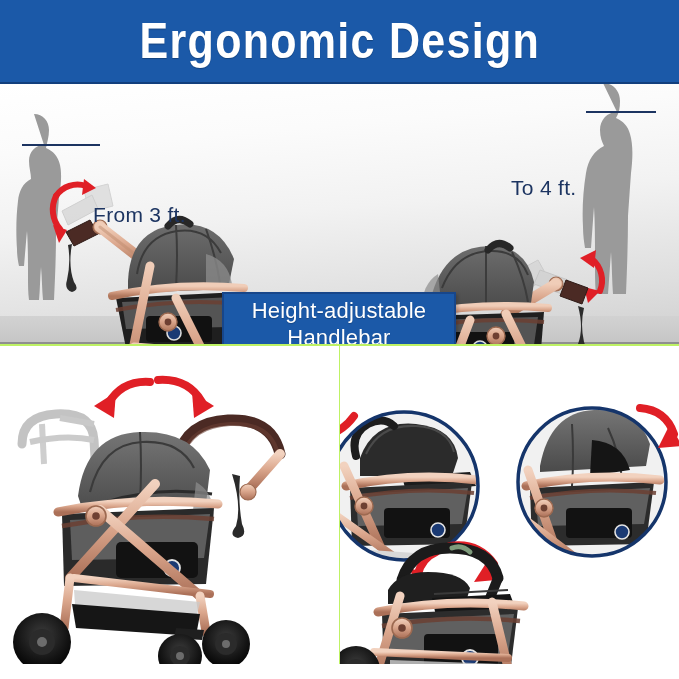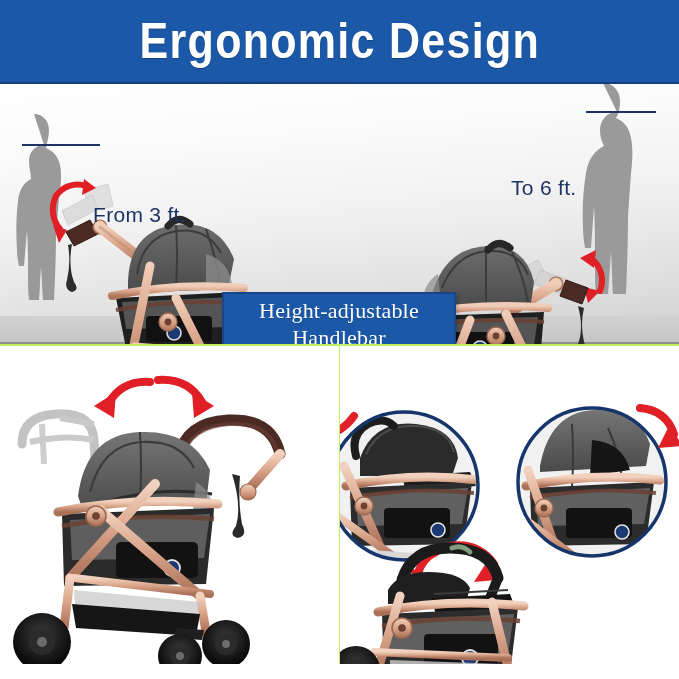--- a/index.html
+++ b/index.html
@@ -52,21 +52,21 @@
     border:2px solid #17468a;
     box-shadow:2px 2px 3px rgba(0,0,0,.18);
     display:flex;flex-direction:column;align-items:center;justify-content:center;
     text-align:center;
   }
   .callout span{
     color:#ffffff;font-size:22px;line-height:1.22;font-weight:400;
     letter-spacing:.2px;white-space:nowrap;
     text-shadow:0 1px 1px rgba(0,0,0,.22);
   }
-  #callout-height{left:222px;top:208px;width:230px;height:62px;font-family:Liberation Serif, serif;}
+  #callout-height{left:222px;top:208px;width:230px;height:62px;}
 
   
   .panel-bl{position:absolute;left:0;top:346px;width:339px;height:333px;background:#fff;overflow:hidden;}
   .panel-br{position:absolute;left:340px;top:346px;width:339px;height:333px;background:#fff;overflow:hidden;}
 
   .art{position:absolute;left:0;top:0;}
 </style>
 </head>
 <body>
 
@@ -225,21 +225,21 @@
         </g>
         <g>
           <circle cx="556" cy="314" r="25" fill="url(#tyreGrad)"></circle>
           <circle cx="556" cy="314" r="12" fill="#2b2b2b"></circle>
           <circle cx="556" cy="314" r="5" fill="#6a6a6a"></circle>
         </g>
       </g>
     </svg>
 
     <div class="ft-label" id="label-from">From 3 ft.</div>
-    <div class="ft-label" id="label-to">To 6 ft.</div>
+    <div class="ft-label" id="label-to">To 4 ft.</div>
 
     <div class="callout" id="callout-height">
       <span>Height-adjustable</span>
       <span>Handlebar</span>
     </div>
   </div>
 
   <div class="panel-bl">
     <svg class="art" width="339" height="333" viewBox="0 0 339 333">
       <defs>

